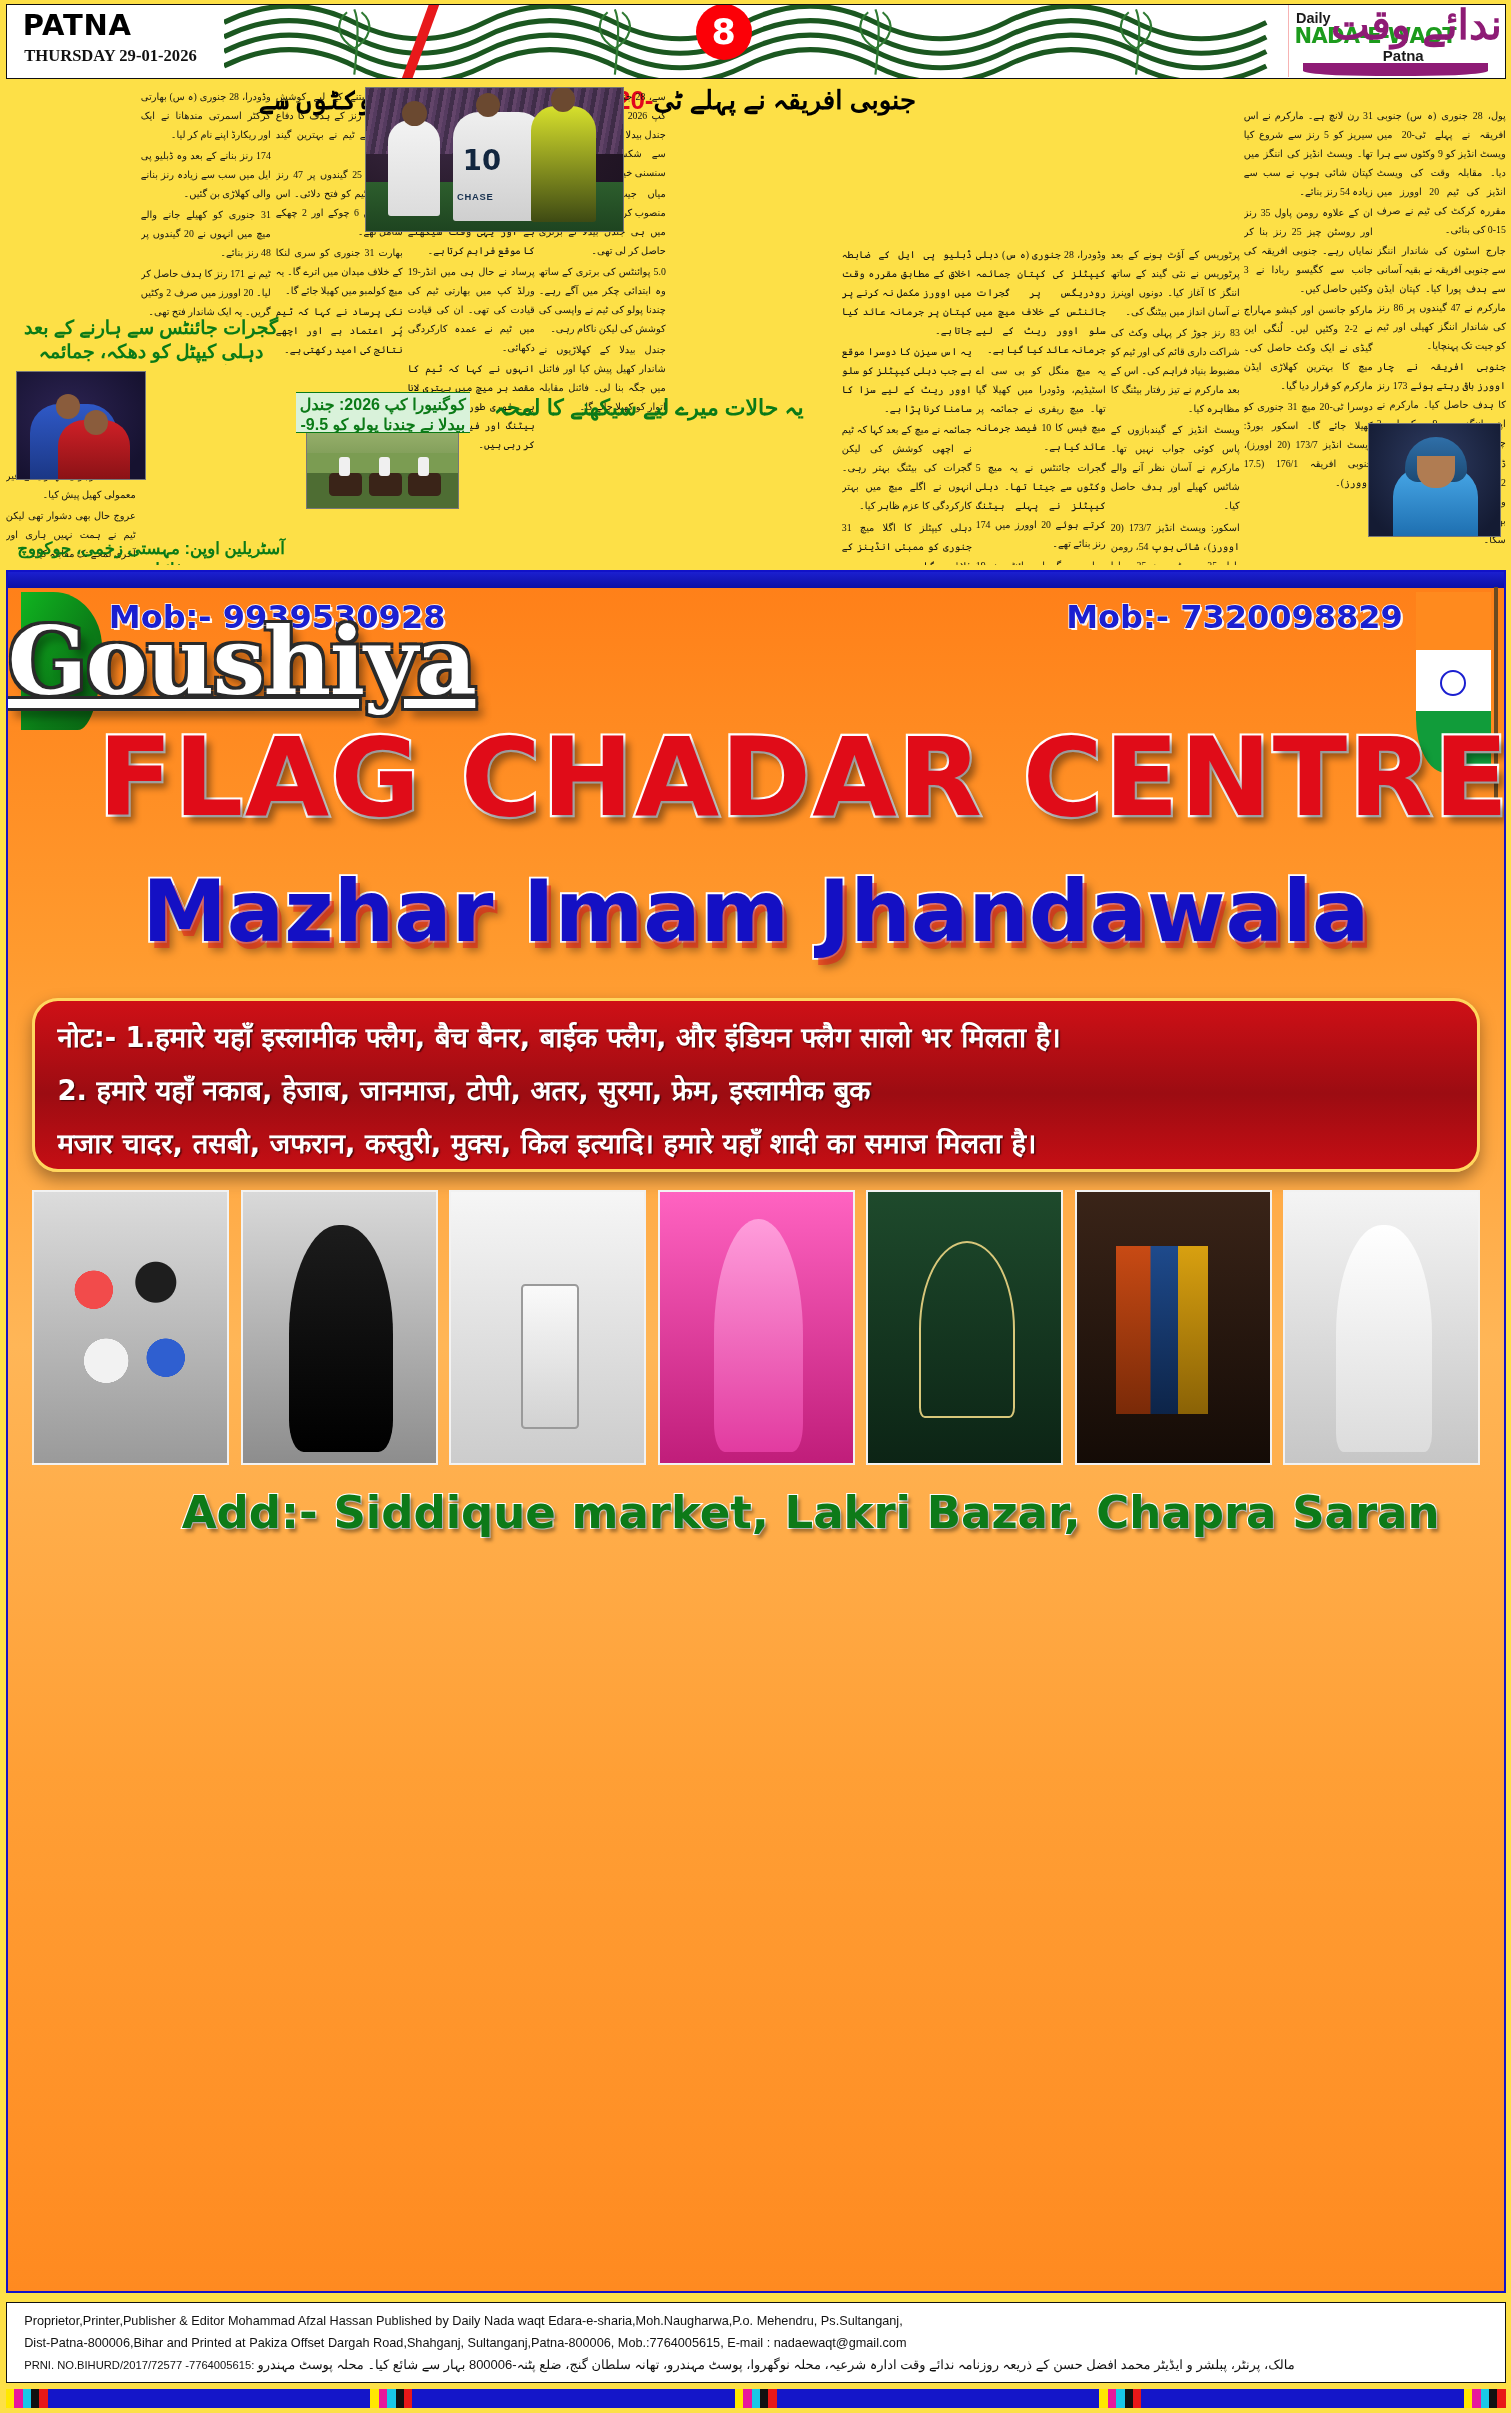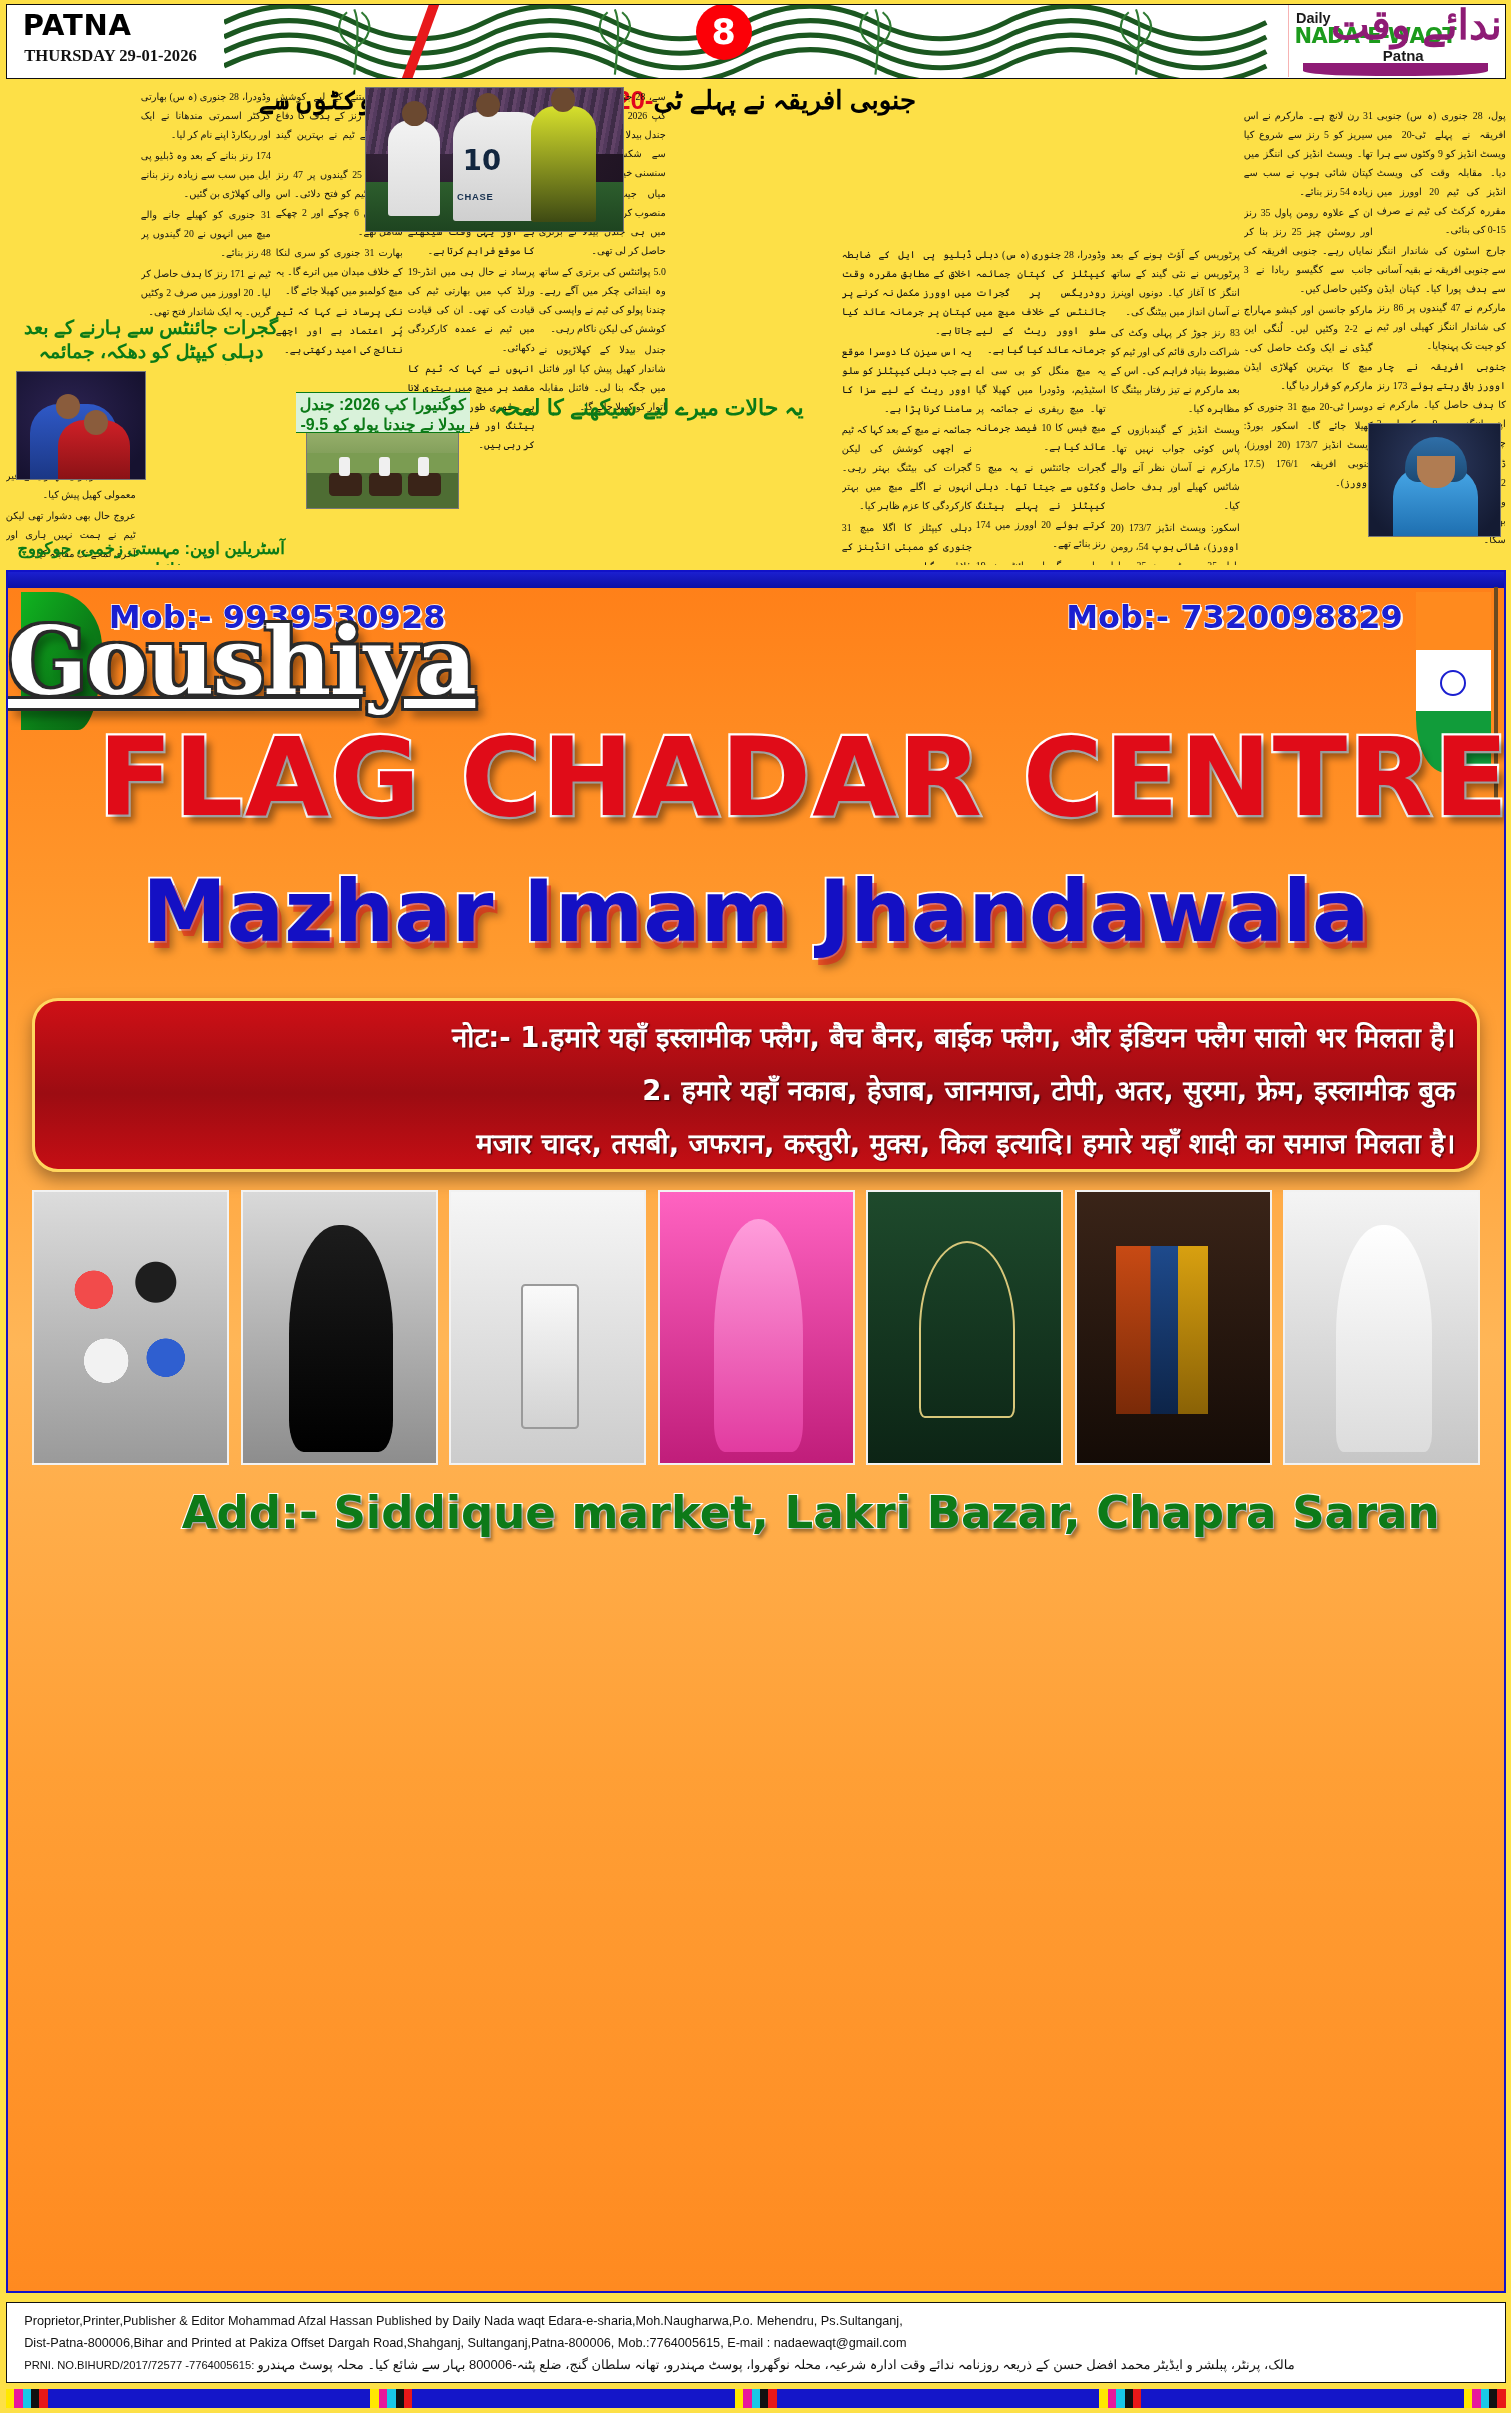--- a/index.html
+++ b/index.html
@@ -356,21 +356,21 @@
     border-radius: 26px;
     padding: 10px 22px 7.2px;
     box-shadow: 0 7.2px 16px rgba(0,0,0,.35);
   }
   .ad-note-line {
     color: #ffffff;
     font-family: "DejaVu Sans", sans-serif;
     font-weight: bold;
     font-size: 27.5px;
     line-height: 53px;
-    text-align: right;
+    text-align: left;
     white-space: nowrap;
     text-shadow: 1.4px 1.4px 1.4px rgba(0,0,0,.6);
   }
 
   .ad-products {
     position: absolute; left: 24.6px; top: 618px;
     width: 1448px; height: 275px;
     display: flex; gap: 11.6px;
   }
   .prod {

